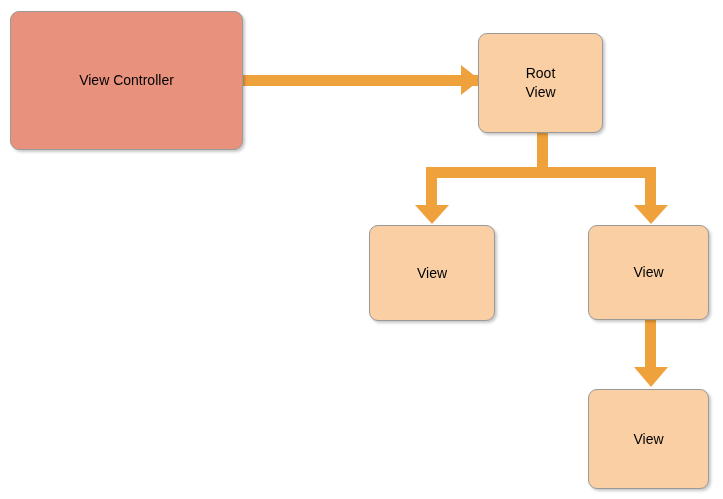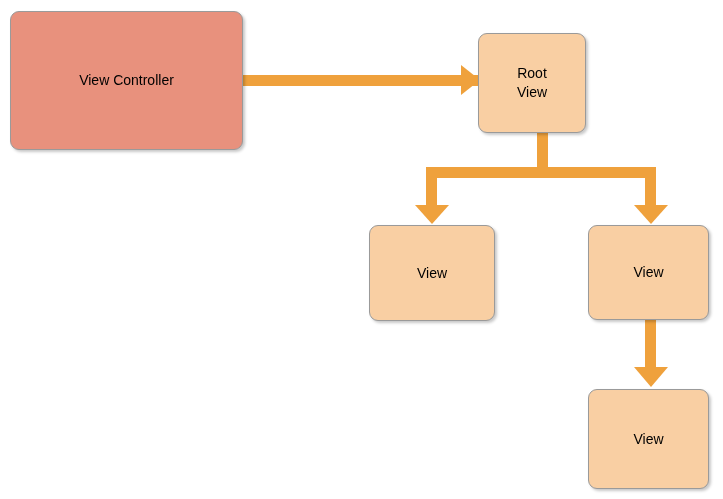--- a/index.html
+++ b/index.html
@@ -40,21 +40,21 @@
   }
   .node-controller {
     background: #e8917d;
   }
   .node-view {
     background: #f9cfa3;
   }
 
   
   #node-view-controller { left: 10px;  top: 11px;  width: 233px; height: 139px; }
-  #node-root-view       { left: 478px; top: 33px;  width: 108px; height: 100px; }
+  #node-root-view       { left: 478px; top: 33px;  width: 125px; height: 100px; }
   #node-view-left       { left: 369px; top: 225px; width: 126px; height: 96px;  }
   #node-view-right      { left: 588px; top: 225px; width: 121px; height: 95px;  }
   #node-view-bottom     { left: 588px; top: 389px; width: 121px; height: 100px; }
 
   
   .conn {
     position: absolute;
     background: #efa13c;
     z-index: 2;
   }

